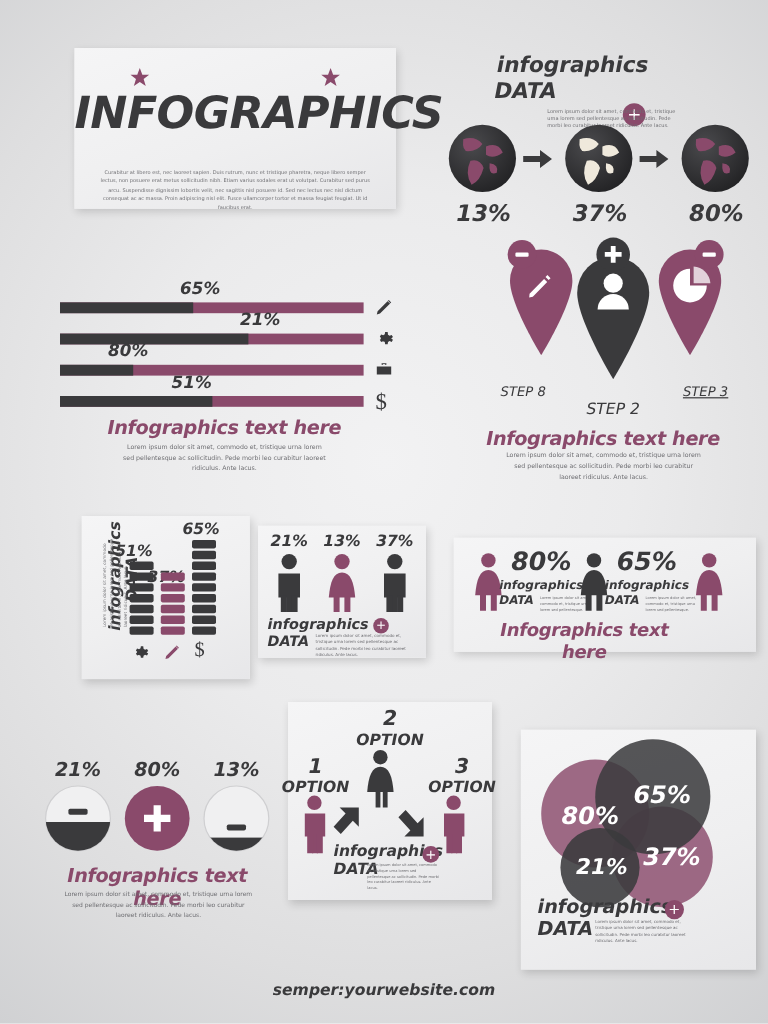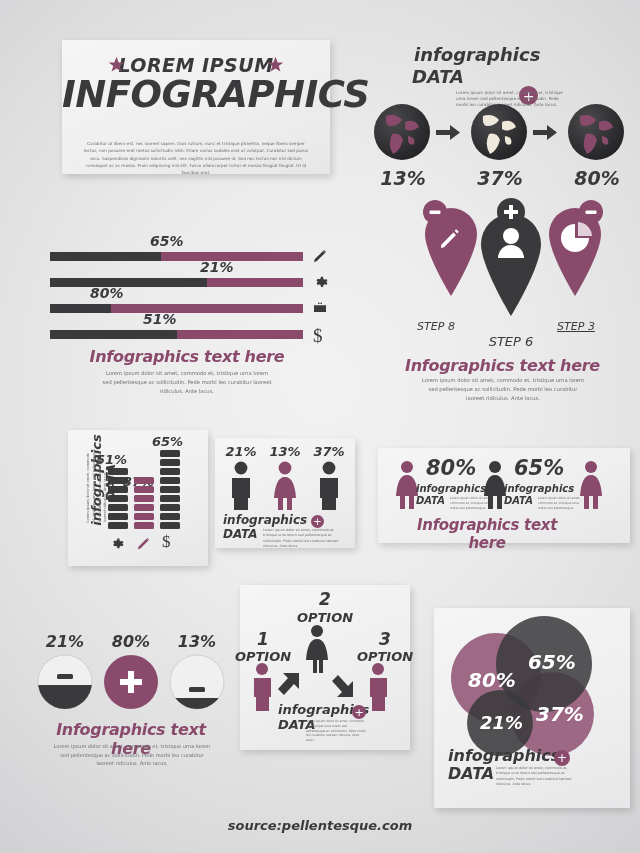--- a/index.html
+++ b/index.html
@@ -45,21 +45,20 @@
 </head>
 <body>
 
 <div class="abs card" id="hero">
   <div class="abs" style="left:0;top:14px;width:268px;text-align:center;">
     <span class="abs" style="left:46px;top:2px;">
       <svg width="17" height="17" viewBox="0 0 24 24">
           <polygon class="plum" points="12,1 15,9 23,9 16.5,14 19,22 12,17.5 5,22 7.5,14 1,9 9,9"></polygon>
         </svg>
     </span>
-    <span class="t1 ital" style="font-weight:bold;color:#3a3a3c;">LOREM IPSUM</span>
     <span class="abs" style="right:46px;top:2px;">
       <svg width="17" height="17" viewBox="0 0 24 24">
           <polygon class="plum" points="12,1 15,9 23,9 16.5,14 19,22 12,17.5 5,22 7.5,14 1,9 9,9"></polygon>
         </svg>
     </span>
   </div>
   <div class="abs t2" style="left:0;top:33px;width:268px;text-align:center;">INFOGRAPHICS</div>
   <div class="abs lorem" style="left:20px;top:100px;width:228px;font-size:4.2px;line-height:1.75;">Curabitur at libero est, nec laoreet sapien. Duis rutrum, nunc et tristique pharetra, neque libero semper lectus, non posuere erat metus sollicitudin nibh. Etiam varius sodales erat ut volutpat. Curabitur sed purus arcu. Suspendisse dignissim lobortis velit, nec sagittis nisl posuere id. Sed nec lectus nec nisl dictum consequat ac ac massa. Proin adipiscing nisl elit. Fusce ullamcorper tortor et massa feugiat feugiat. Ut id faucibus erat.</div>
 </div>
 
@@ -172,22 +171,22 @@
       <g>
         <path fill="#fff" d="M180 26 a14 14 0 1 0 14 14 h-14z"></path>
         <path fill="#fff" d="M183 24 a15 15 0 0 1 14 14 h-14z" opacity=".75"></path>
       </g>
       <circle class="plum" cx="196" cy="14" r="12"></circle>
       <rect fill="#fff" x="190.5" y="12.5" width="11" height="3.4" rx="1"></rect>
     </g>
   </svg>
 
   <div class="stepcap" style="left:10px;top:122px;width:62px;">STEP 8</div>
-  <div class="stepcap" style="left:83px;top:136px;width:66px;font-size:13px;">STEP 6</div>
-  <div class="stepcap" style="left:150px;top:122px;width:62px;text-decoration:underline;">STEP 3</div>
+  <div class="stepcap" style="left:83px;top:136px;width:66px;font-size:13px;">STEP 2</div>
+  <div class="stepcap" style="left:162px;top:122px;width:62px;text-decoration:underline;">STEP 3</div>
 
   <div class="abs titleC hdr-purple" style="left:0px;top:158px;width:215px;">Infographics text here</div>
   <div class="abs lorem" style="left:24px;top:178px;width:168px;font-size:5.2px;line-height:1.7;">Lorem ipsum dolor sit amet, commodo et, tristique urna lorem sed pellentesque ac sollicitudin. Pede morbi leo curabitur laoreet ridiculus. Ante lacus.</div>
 </div>
 
 <div class="abs card" id="vbars" style="left:68px;top:430px;width:140px;height:136px;">
   <div class="abs ig-lbl" style="left:-14px;top:46px;width:86px;transform:rotate(-90deg);font-size:13px;text-align:center;">infographics</div>
   <div class="abs ig-lbl" style="left:0px;top:46px;width:86px;transform:rotate(-90deg);font-size:13px;text-align:center;">DATA</div>
   <div class="abs lorem" style="left:-8px;top:44px;width:74px;transform:rotate(-90deg);font-size:3.6px;text-align:left;line-height:1.6;">Lorem ipsum dolor sit amet, commodo et, tristique urna lorem sed pellentesque ac sollicitudin. Pede morbi leo curabitur laoreet ridiculus. Ante lacus.</div>
 
@@ -381,13 +380,13 @@
   <div class="bubtxt" style="left:34px;top:60px;font-size:20px;">80%</div>
   <div class="bubtxt" style="left:102px;top:94px;font-size:20px;">37%</div>
   <div class="bubtxt" style="left:46px;top:104px;font-size:18px;">21%</div>
 
   <div class="abs ig-lbl" style="left:14px;top:140px;font-size:16px;">infographics</div>
   <div class="abs ig-lbl" style="left:14px;top:158px;font-size:16px;">DATA</div>
   <div class="abs badge" style="left:120px;top:142px;width:16px;height:16px;font-size:12px;line-height:1;">+</div>
   <div class="abs lorem" style="left:62px;top:158px;width:80px;font-size:3.4px;text-align:left;line-height:1.6;">Lorem ipsum dolor sit amet, commodo et, tristique urna lorem sed pellentesque ac sollicitudin. Pede morbi leo curabitur laoreet ridiculus. Ante lacus.</div>
 </div>
 
-<div class="abs ital" style="left:0;top:818px;width:640px;text-align:center;font-size:13px;font-weight:bold;color:#3a3a3c;">source:pellentesque.com</div>
+<div class="abs ital" style="left:0;top:818px;width:640px;text-align:center;font-size:13px;font-weight:bold;color:#3a3a3c;">semper:yourwebsite.com</div>
 
 </body></html>

